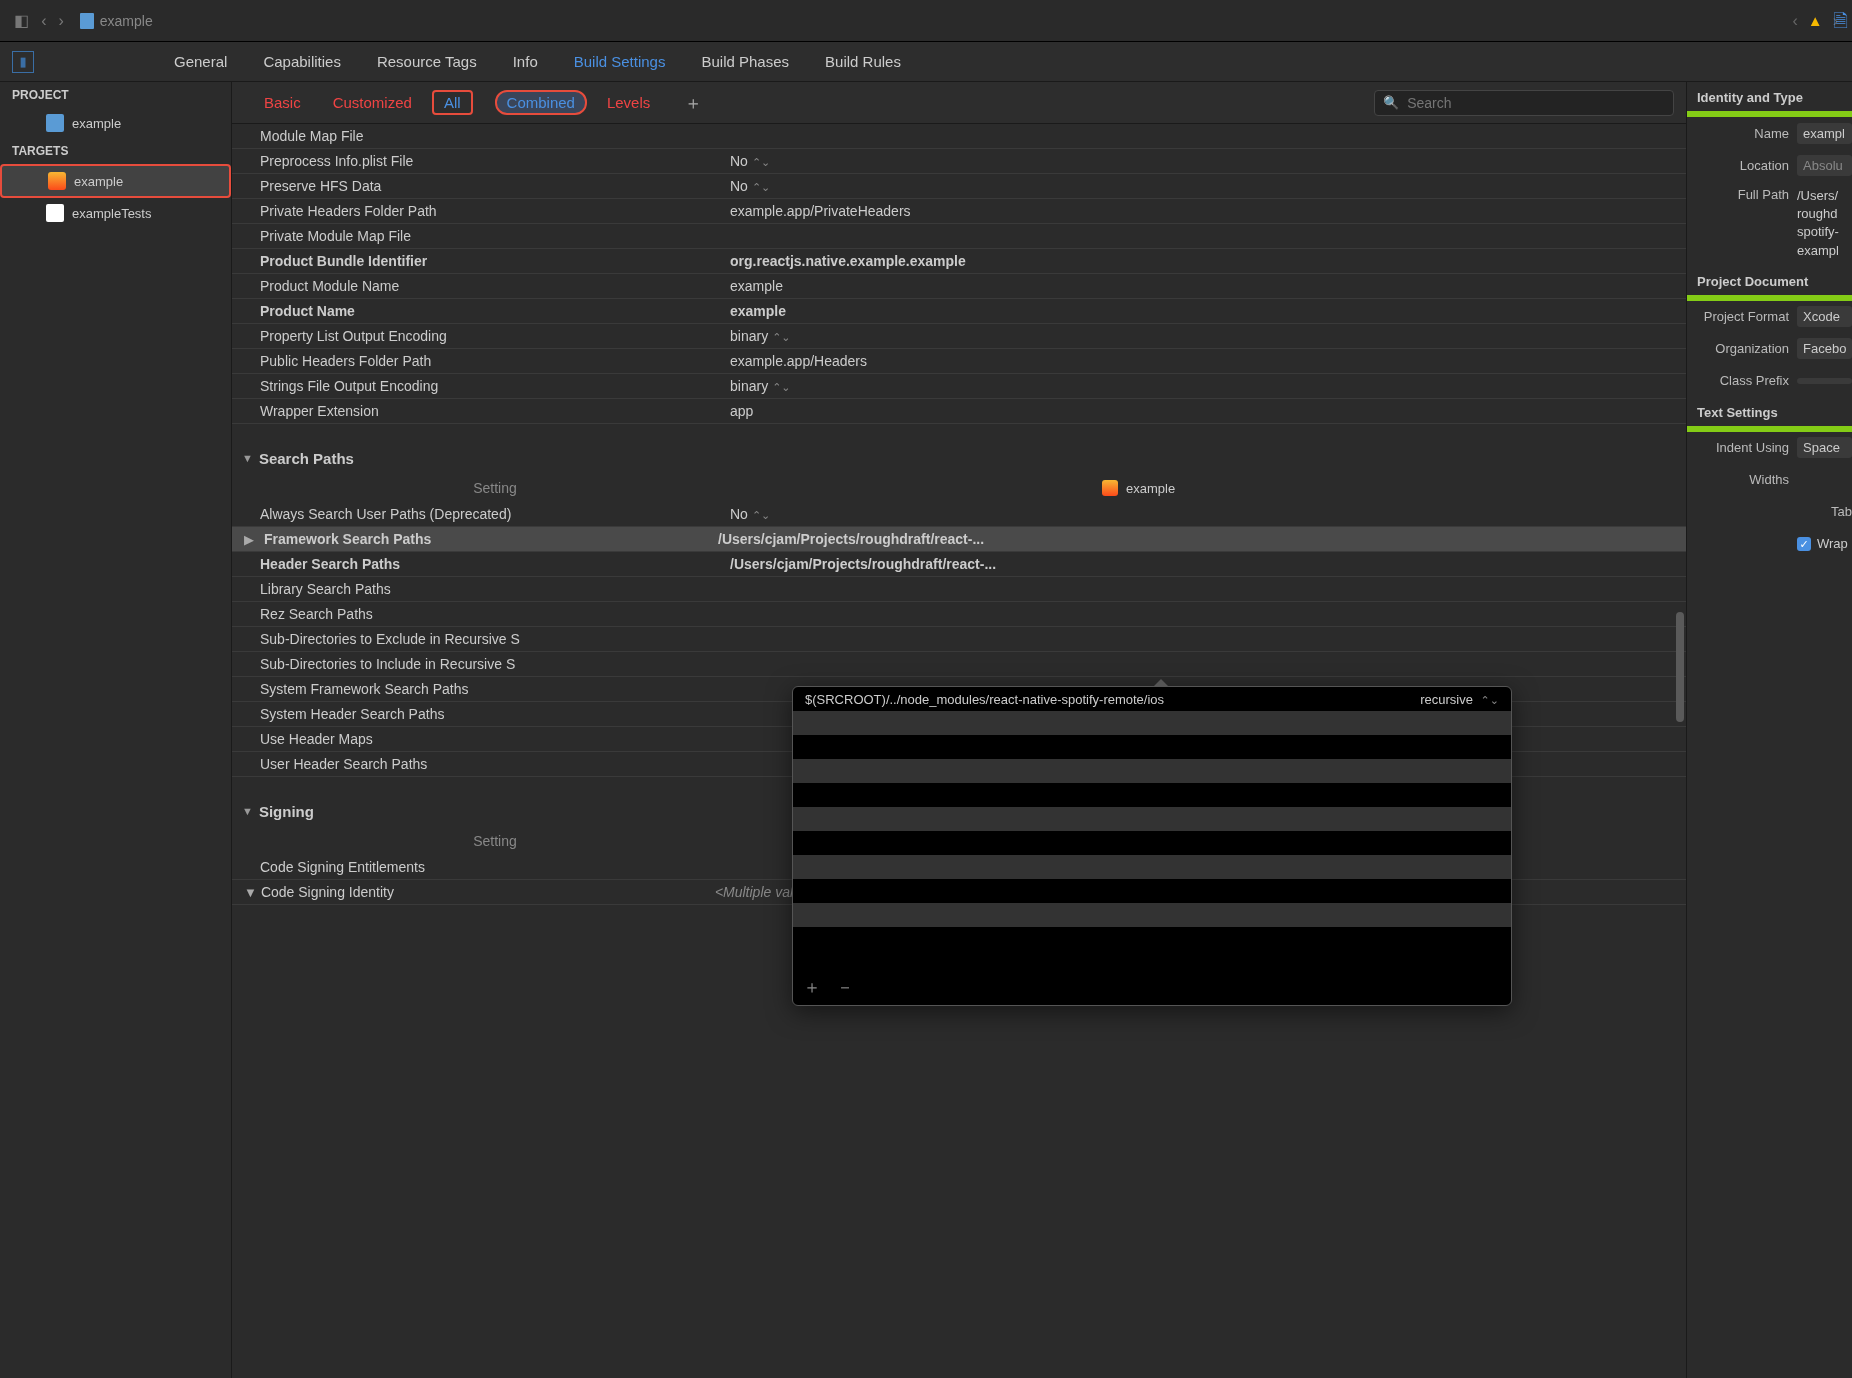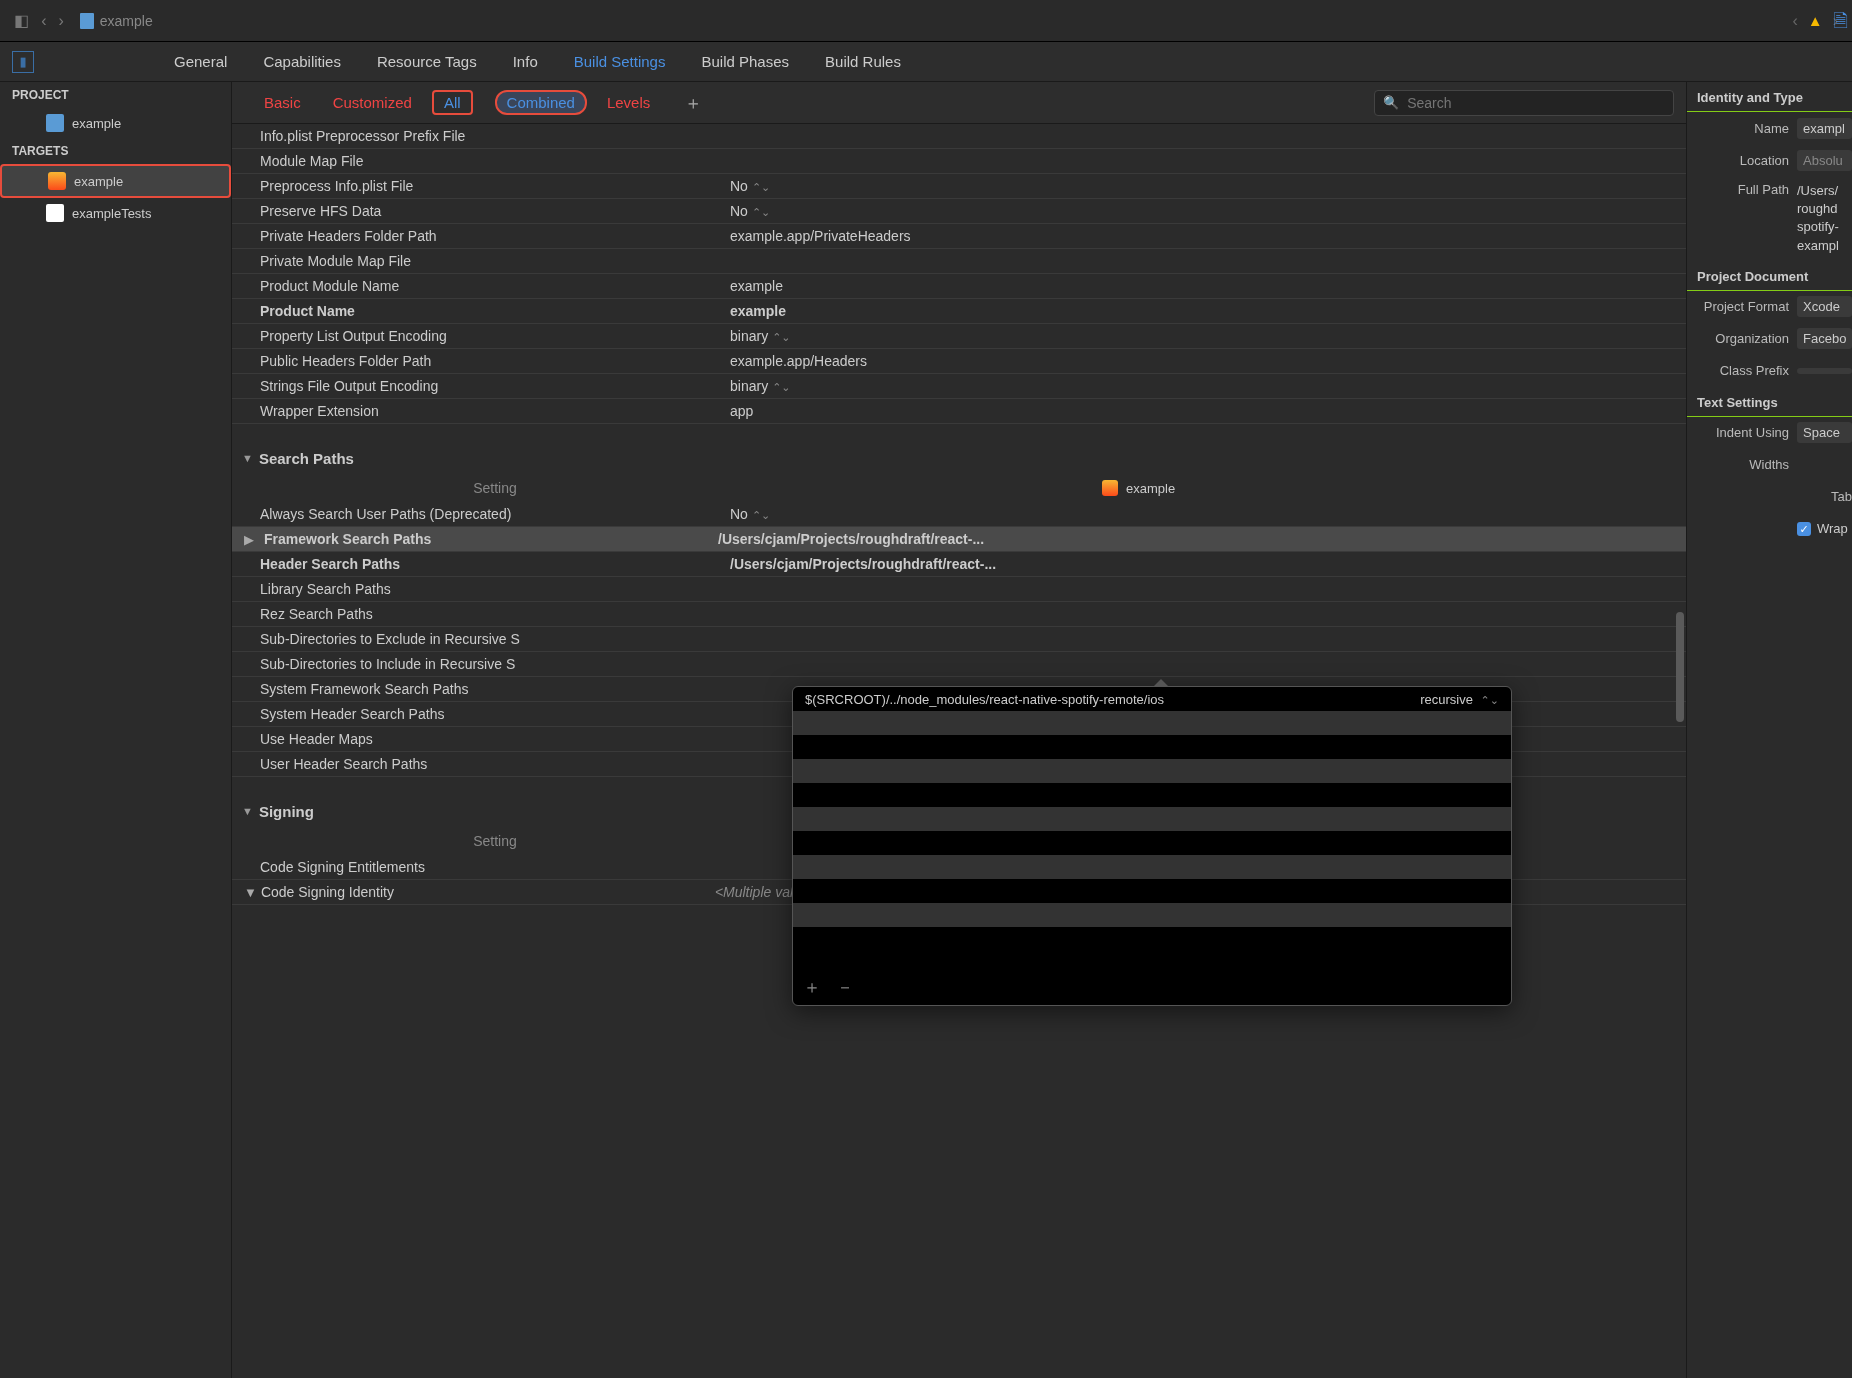--- a/index.html
+++ b/index.html
@@ -52,21 +52,21 @@
 .section-hdr { display:flex; align-items:center; height:32px; padding-left:10px; font-weight:bold; font-size:15px; color:#ccc; margin-top:18px;}
 .section-hdr .tri { color:#999; margin-right:6px; font-size:11px; }
 
 .subhdr { display:flex; height:28px; align-items:center; padding-left:28px; }
 .subhdr .colh { color:#888; font-size:14px; }
 .subhdr .col2 { margin-left: 372px; display:flex; align-items:center; }
 
 .scroll-thumb { position:absolute; right:2px; top:488px; width:8px; height:110px; background:#5a5a5a; border-radius:4px; }
 
 .inspector { width: 166px; background:#2b2b2b; border-left:1px solid #1a1a1a; padding:0; font-size:13px; position: relative; }
-.insp-section { padding:8px 10px 6px 10px; font-weight:bold; color:#ccc; border-bottom:1px solid #84cc16; }
+.insp-section { padding:8px 10px 6px 10px; font-weight:bold; color:#ccc; border-bottom:6px solid #84cc16; }
 .insp-row { display:flex; align-items:center; height:32px; padding:0 0 0 10px; }
 .insp-row .lbl { color:#bbb; text-align:right; width:100px; font-size:13px; padding-right:8px;}
 .insp-row .fld { background:#3a3a3a; color:#ccc; padding:3px 6px; border-radius:3px; flex:1; overflow:hidden; white-space:nowrap; }
 .insp-row .txt { color:#ccc; white-space: pre-line; line-height:1.4; }
 .insp-check { width:14px; height:14px; background:#4a90e2; display:inline-block; border-radius:3px; text-align:center; color:#fff; font-size:11px; line-height:14px; margin-right:6px;}
 
 .popup { position:absolute; left:560px; top:604px; width:720px; height:320px; background:#000000; border:1px solid #555; border-radius:6px; box-shadow:0 6px 24px rgba(0,0,0,.5); z-index:10; }
 .popup-arrow { position:absolute; top:-8px; left:360px; width:0;height:0;border-left:8px solid transparent;border-right:8px solid transparent;border-bottom:8px solid #555; }
 .popup-row { display:flex; height:24px; align-items:center; padding:0 12px; }
 .popup-row.alt { background:#333; }
@@ -135,42 +135,42 @@
       <span class="fb-item">Levels</span>
       <span class="plus">＋</span>
       <div class="searchbox">
         <span class="sico">🔍</span>
         <input placeholder="Search" style="">
       </div>
     </div>
 
     <div class="settings">
       <div class="row">
-          <div class="key">Info.plist Preprocessor Prefix File</div>
-          <div class="val"></div>
-        </div>
-      <div class="row">
           <div class="key">Module Map File</div>
           <div class="val"></div>
         </div>
       <div class="row">
           <div class="key">Preprocess Info.plist File</div>
           <div class="val"><span>No</span><span class="updn">⌃⌄</span></div>
         </div>
       <div class="row">
           <div class="key">Preserve HFS Data</div>
           <div class="val"><span>No</span><span class="updn">⌃⌄</span></div>
         </div>
       <div class="row">
           <div class="key">Private Headers Folder Path</div>
           <div class="val">example.app/PrivateHeaders</div>
         </div>
       <div class="row">
           <div class="key">Private Module Map File</div>
           <div class="val"></div>
+        </div>
+      <div class="row">
+          <div class="key bold">Product Bundle Identifier</div>
+          <div class="val bold" style="font-weight:bold">org.reactjs.native.example.example</div>
         </div>
       <div class="row">
           <div class="key">Product Module Name</div>
           <div class="val">example</div>
         </div>
       <div class="row">
           <div class="key bold">Product Name</div>
           <div class="val" style="font-weight:bold">example</div>
         </div>
       <div class="row">

